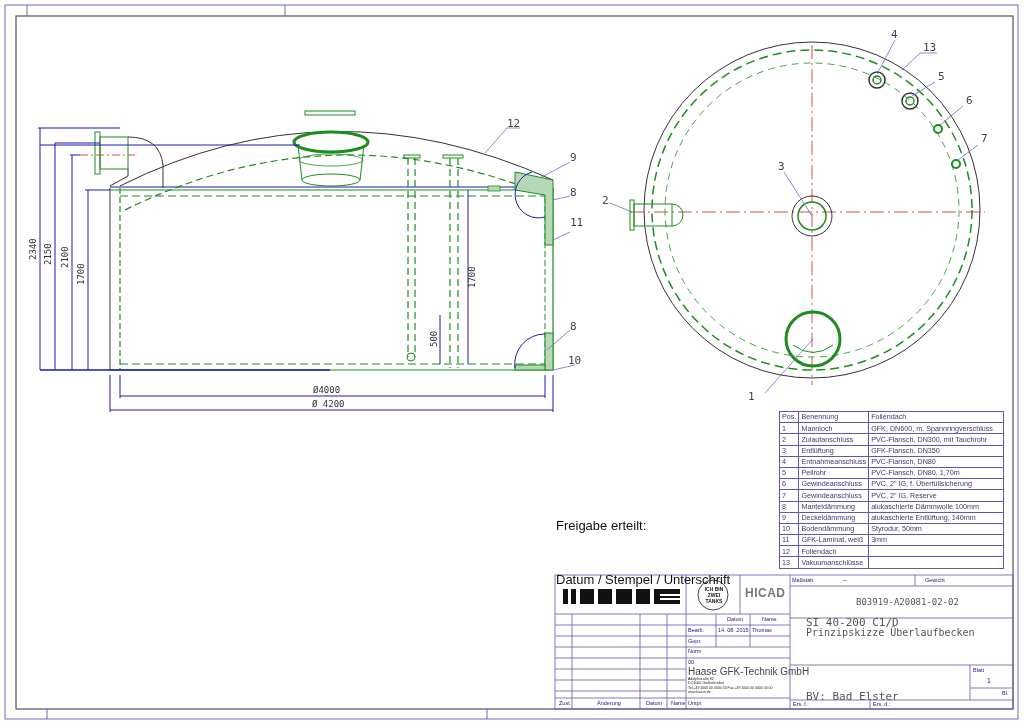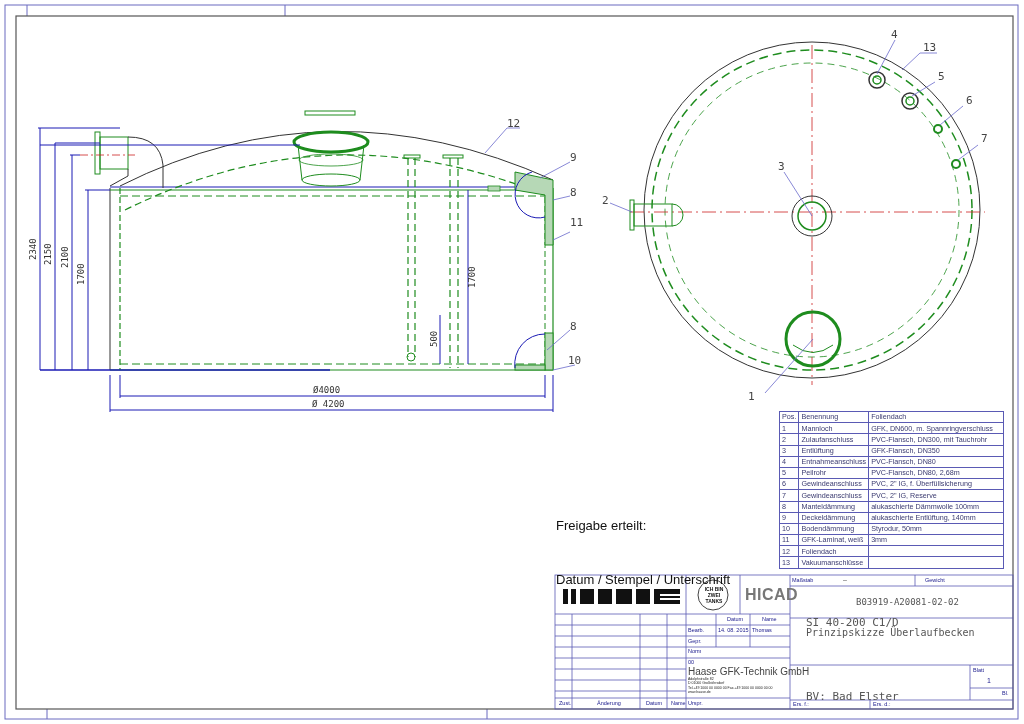--- a/index.html
+++ b/index.html
@@ -208,21 +208,21 @@
     <rect x="654" y="589" width="26" height="15"></rect>
     <rect x="660" y="594" width="20" height="2" fill="#fff"></rect>
     <rect x="660" y="598" width="20" height="2" fill="#fff"></rect>
   </g>
   <g>
     <circle cx="713" cy="595" r="15" fill="#fff" stroke="#444" stroke-width="1"></circle>
   </g>
 </svg>
 
 <div style="position:absolute;left:700px;top:586px;width:28px;text-align:center;font-size:5px;font-weight:bold;line-height:6px;color:#111;">ICH BIN ZWEI TANKS</div>
-<div style="position:absolute;left:745px;top:586px;font-size:16px;color:#777;font-weight:bold;letter-spacing:0.5px;">HICAD</div>
+<div style="position:absolute;left:745px;top:586px;font-size:12px;color:#777;font-weight:bold;letter-spacing:0.5px;">HICAD</div>
 
 <div class="tb-text" style="left:792px;top:577px;">Maßstab</div>
 <div class="tb-text" style="left:843px;top:576px;font-size:7px;color:#555;">–</div>
 <div class="tb-text" style="left:925px;top:577px;">Gewicht</div>
 <div class="tb-big" style="left:856px;top:597px;font-size:9px;">B03919-A20081-02-02</div>
 <div class="tb-big" style="left:806px;top:627px;font-size:10px;">Prinzipskizze Überlaufbecken</div>
 <div class="tb-big" style="left:806px;top:616px;font-size:11px;">SI 40-200 C1/D</div>
 <div class="tb-big" style="left:806px;top:678px;font-size:11px;margin-top:12px;">BV: Bad Elster</div>
 <div class="tb-text" style="left:973px;top:667px;">Blatt</div>
 <div class="tb-text" style="left:987px;top:677px;font-size:7px;">1</div>
@@ -278,21 +278,21 @@
         <td>GFK-Flansch, DN350</td>
       </tr>
     <tr>
         <td>4</td>
         <td>Entnahmeanschluss</td>
         <td>PVC-Flansch, DN80</td>
       </tr>
     <tr>
         <td>5</td>
         <td>Peilrohr</td>
-        <td>PVC-Flansch, DN80, 2,68m</td>
+        <td>PVC-Flansch, DN80, 1,70m</td>
       </tr>
     <tr>
         <td>6</td>
         <td>Gewindeanschluss</td>
         <td>PVC, 2" IG, f. Überfüllsicherung</td>
       </tr>
     <tr>
         <td>7</td>
         <td>Gewindeanschluss</td>
         <td>PVC, 2" IG, Reserve</td>

